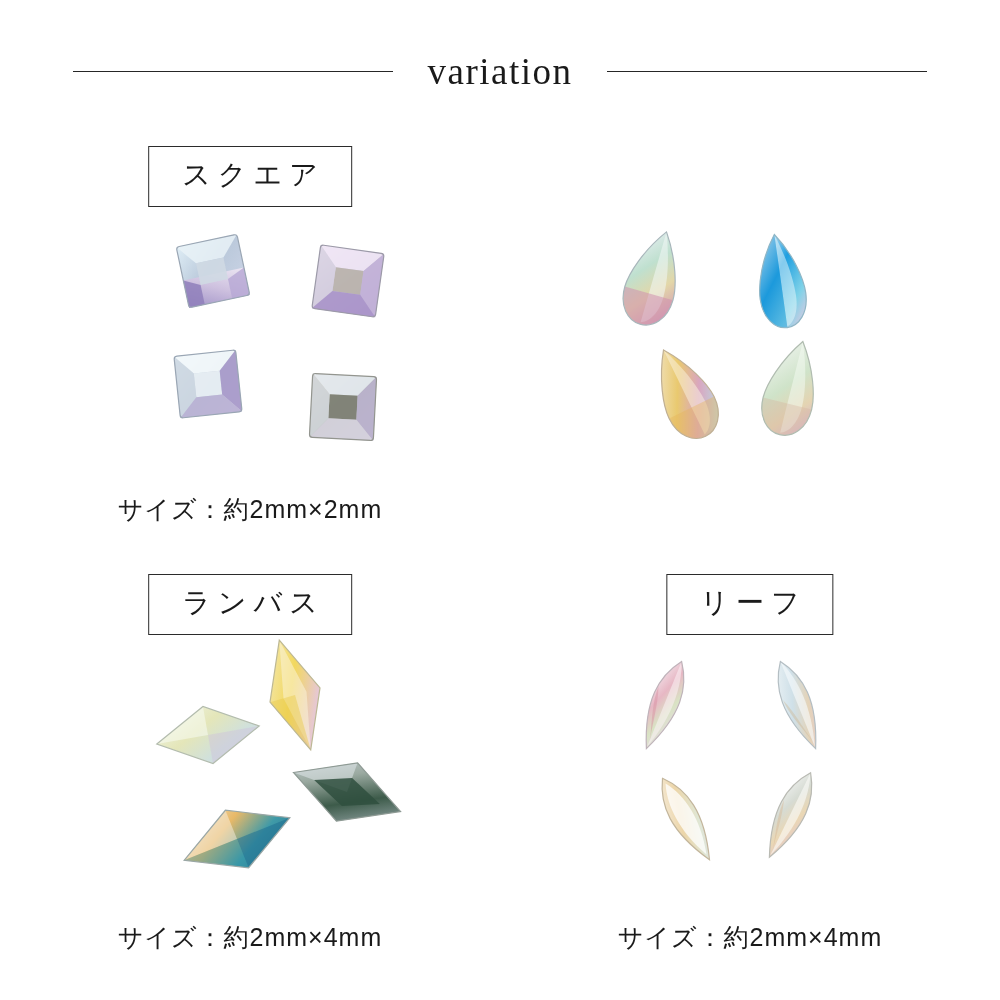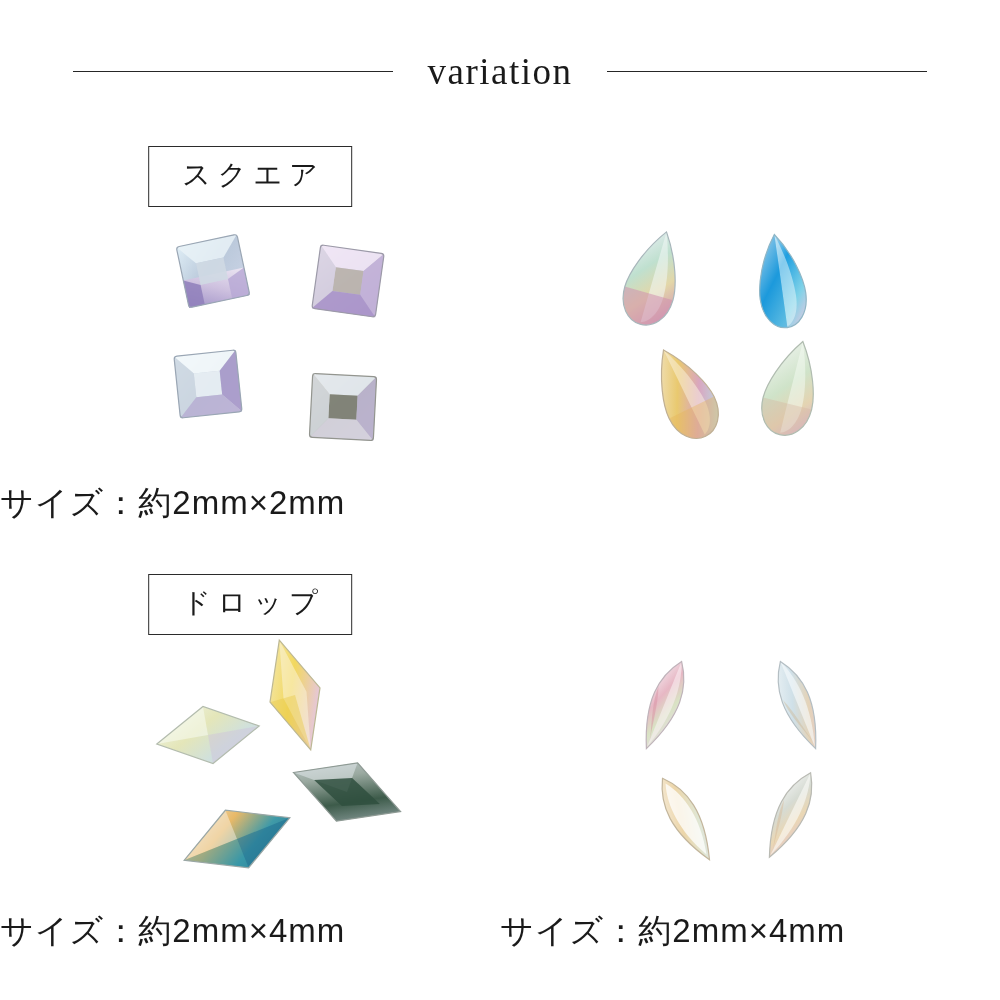--- a/index.html
+++ b/index.html
@@ -86,22 +86,22 @@
     top: 104px;
     left: 0;
     width: 500px;
     height: 240px;
   }
   .size-text {
     position: absolute;
     bottom: 22px;
     left: 0;
     width: 500px;
-    text-align: left;
-    font-size: 33px;
+    text-align: center;
+    font-size: 25px;
     letter-spacing: 1px;
     color: #1a1a1a;
   }
 
   .stone {
     position: absolute;
   }
   .stone svg { display: block; }
 </style>
 </head>
@@ -293,21 +293,21 @@
               <path d="M43 6 C60 30 68 56 68 70 C68 90 56 102 43 102 C30 102 18 90 18 70 C18 56 26 30 43 6 Z" fill="none" stroke="#b0bcb0" stroke-width="1.2"></path>
             </g>
           </svg>
         </div>
 
       </div>
     </div>
 
     <div class="cell">
       <div class="label-box">
-        <span>ドロップ</span>
+        <span>ランバス</span>
       </div>
       <div class="stones">
 
         <div class="stone" style="left:255px; top:-22px;">
           <svg width="80" height="130" viewBox="0 0 80 130">
             <defs>
               <linearGradient id="rh1" x1="0" y1="0" x2="1" y2="1">
                 <stop offset="0%" stop-color="#f4efd9"></stop>
                   <stop offset="45%" stop-color="#f2d85e"></stop>
                   <stop offset="75%" stop-color="#e6c7d8"></stop>
@@ -379,20 +379,23 @@
               <polygon points="8,45 65,14 122,45 65,76" fill="none" stroke="#9aa7a6" stroke-width="1.2"></polygon>
             </g>
           </svg>
         </div>
 
       </div>
       <div class="size-text">サイズ：約2mm×4mm</div>
     </div>
 
     <div class="cell">
+      <div class="label-box">
+        <span>リーフ</span>
+      </div>
       <div class="stones">
 
         <div class="stone" style="left:118px; top:-2px;">
           <svg width="92" height="110" viewBox="0 0 92 110">
             <defs>
               <linearGradient id="lf1" x1="0.1" y1="0" x2="0.9" y2="1">
                 <stop offset="0%" stop-color="#f2e4ea"></stop>
                   <stop offset="35%" stop-color="#e7b7c4"></stop>
                   <stop offset="65%" stop-color="#d9e3c4"></stop>
                   <stop offset="100%" stop-color="#e7d6e8"></stop>

